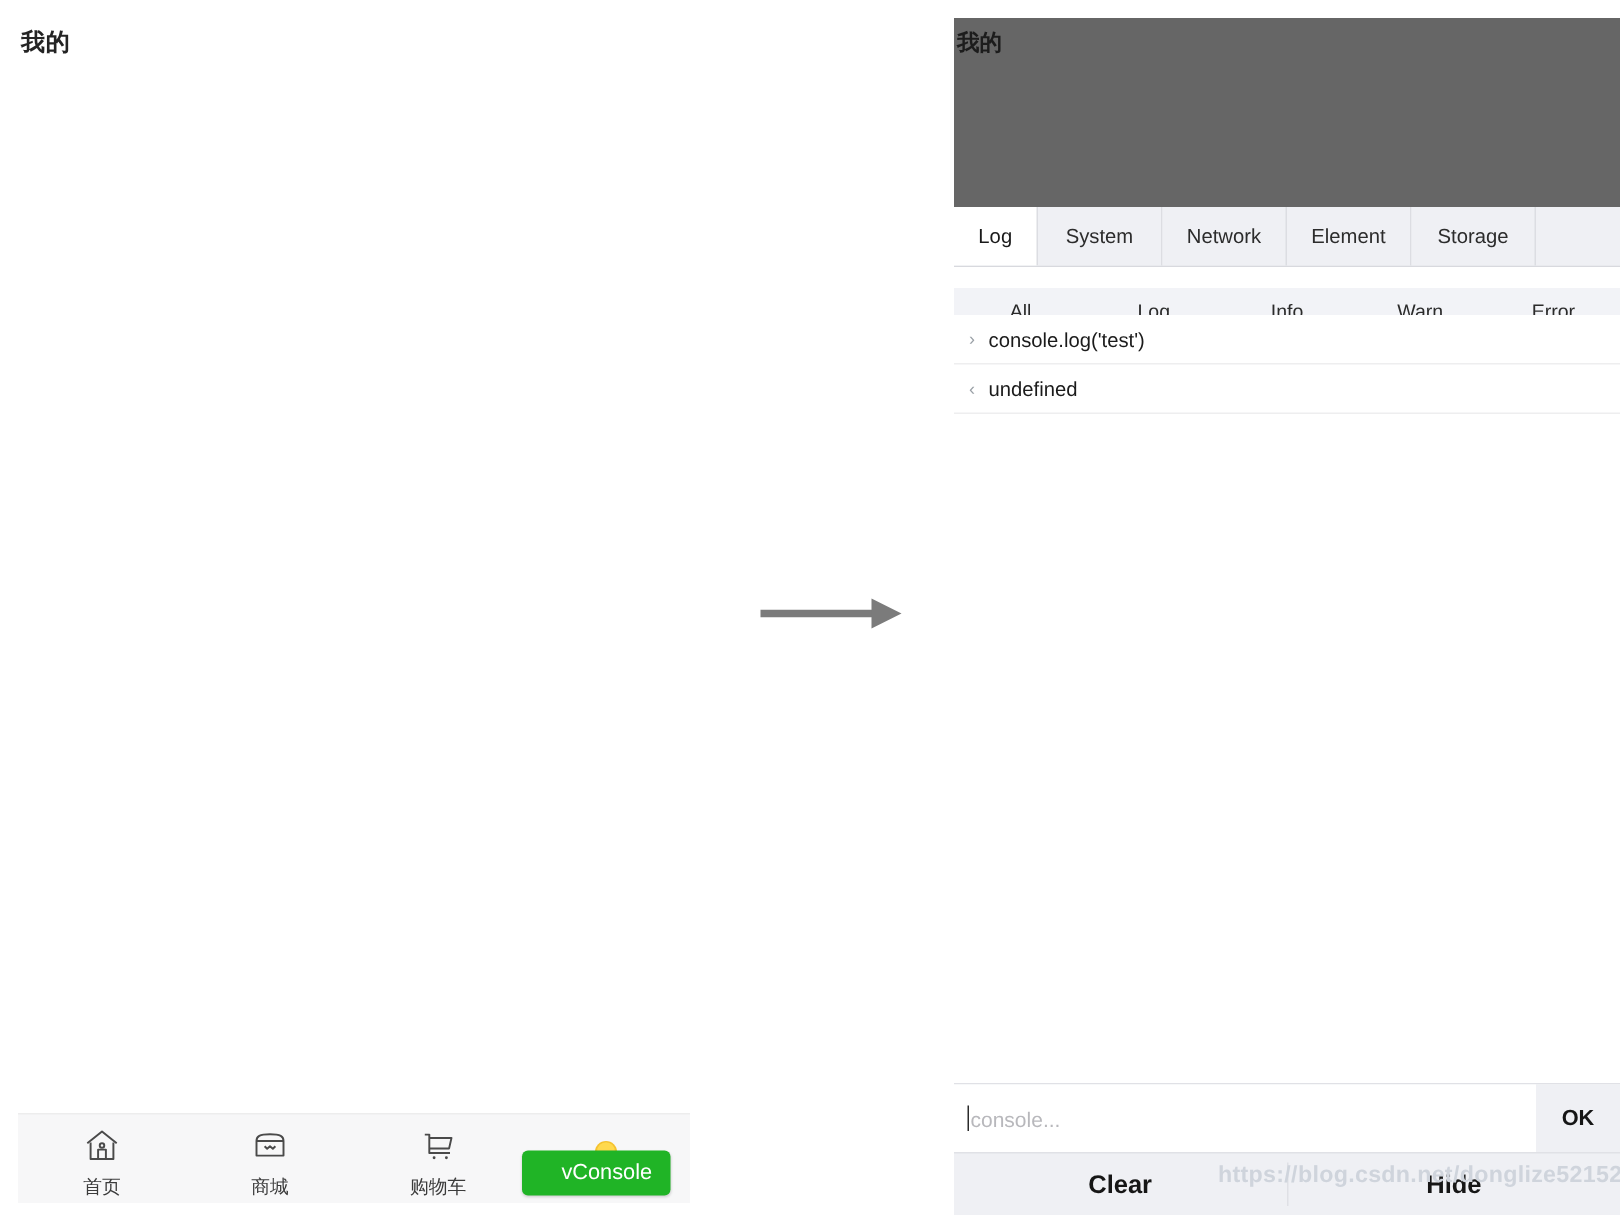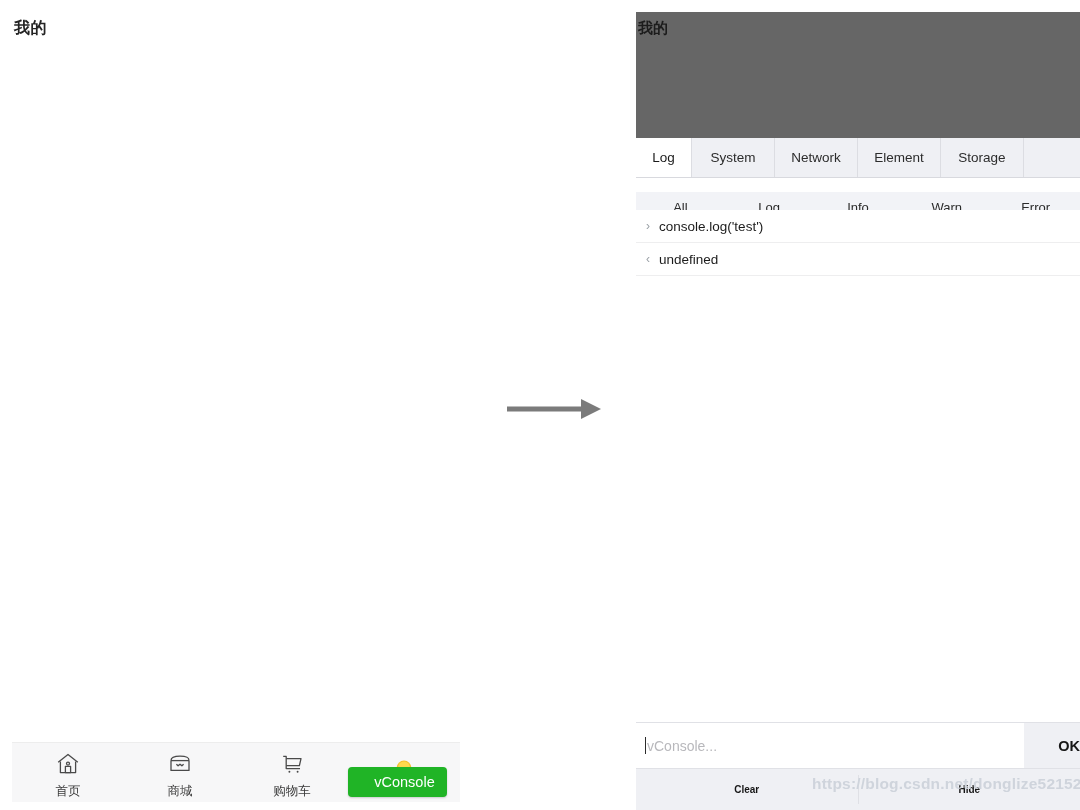--- a/index.html
+++ b/index.html
@@ -126,30 +126,30 @@
     flex: 1 1 auto; display: flex; align-items: center;
     padding-left: 9px; background: #ffffff;
     font-size: 14px; color: #b8b8bc;
     position: relative;
   }
   #vc-cmd-caret {
     display: inline-block; width: 1px; height: 17px; background: #2b2b2b;
     margin-right: 1px;
   }
   #vc-ok {
-    width: 56px; display: flex; align-items: center; justify-content: flex-end;
+    width: 56px; display: flex; align-items: center; justify-content: center;
     background: #eff0f4; font-size: 14.5px; color: #161616; font-weight: 600;
   }
   #vc-footer {
     position: absolute; left: 0; top: 756px; width: 444px; height: 42px;
     display: flex; background: #eff0f4; border-top: 1px solid #e0e1e6;
   }
   .vc-footer-btn {
     flex: 1 1 0; display: flex; align-items: center; justify-content: center;
-    font-size: 10px; color: #161616; font-weight: 600;
+    font-size: 17px; color: #161616; font-weight: 600;
   }
   #vc-footer-divider {
     width: 1px; align-self: stretch; background: #dfe0e5;
     margin: 6px 0;
   }
 
   #watermark {
     position: absolute; left: 812px; top: 775px;
     font-size: 15.5px; color: #cfd4dc; white-space: nowrap;
     letter-spacing: 0.2px;
@@ -285,21 +285,21 @@
       <div class="vc-log-row">
         <span class="vc-log-caret">‹</span>
         <span>undefined</span>
       </div>
 
     </div>
 
     <div id="vc-cmdbar">
       <div id="vc-cmd-input">
         <span id="vc-cmd-caret"></span>
-        <span>vConsole...</span>
+        <span>console...</span>
       </div>
       <div id="vc-ok">
         <span>OK</span>
       </div>
     </div>
 
     <div id="vc-footer">
       <div class="vc-footer-btn">
         <span>Clear</span>
       </div>

